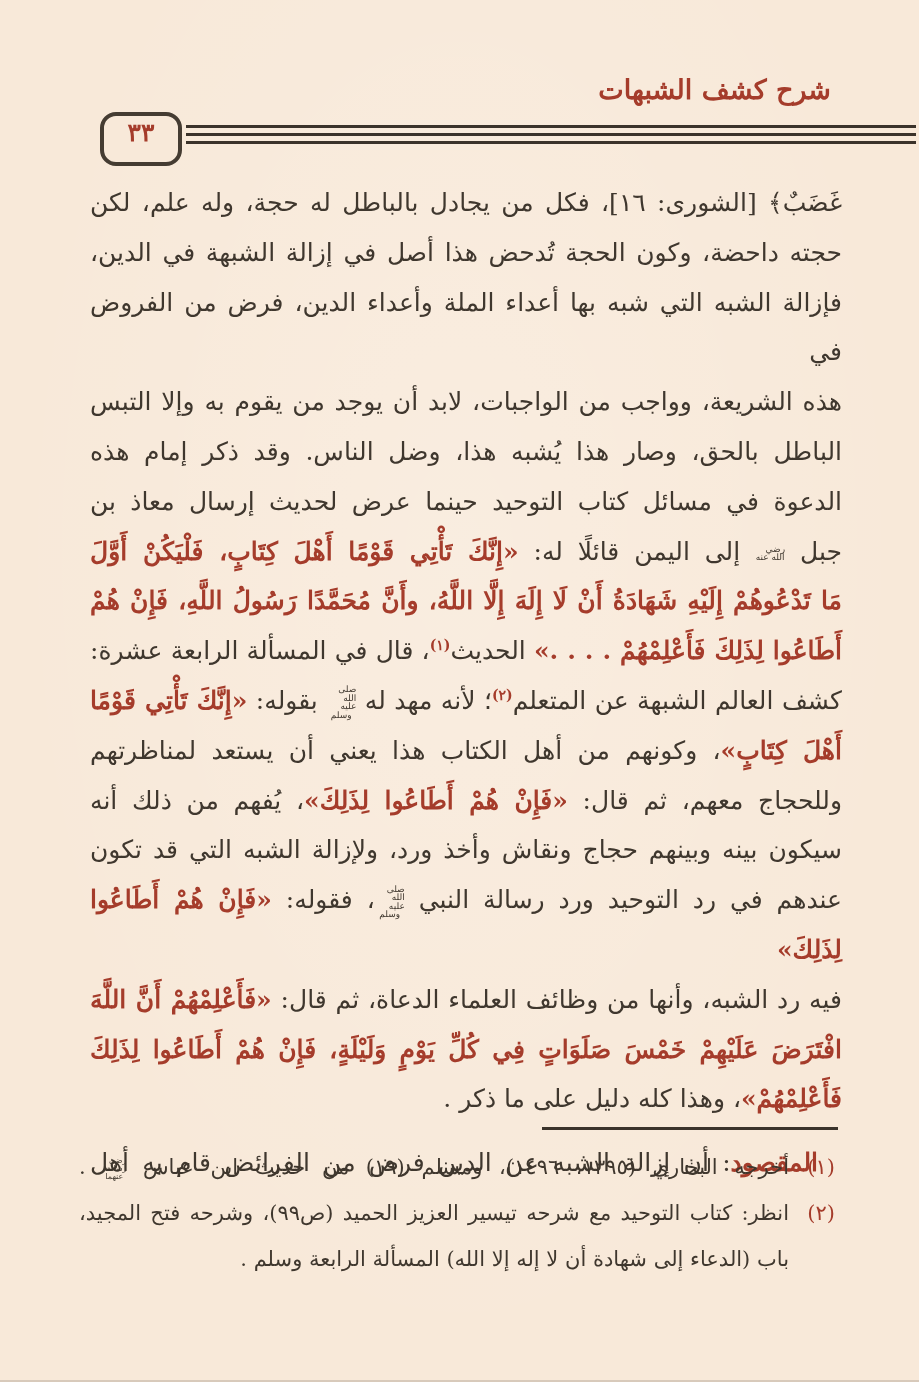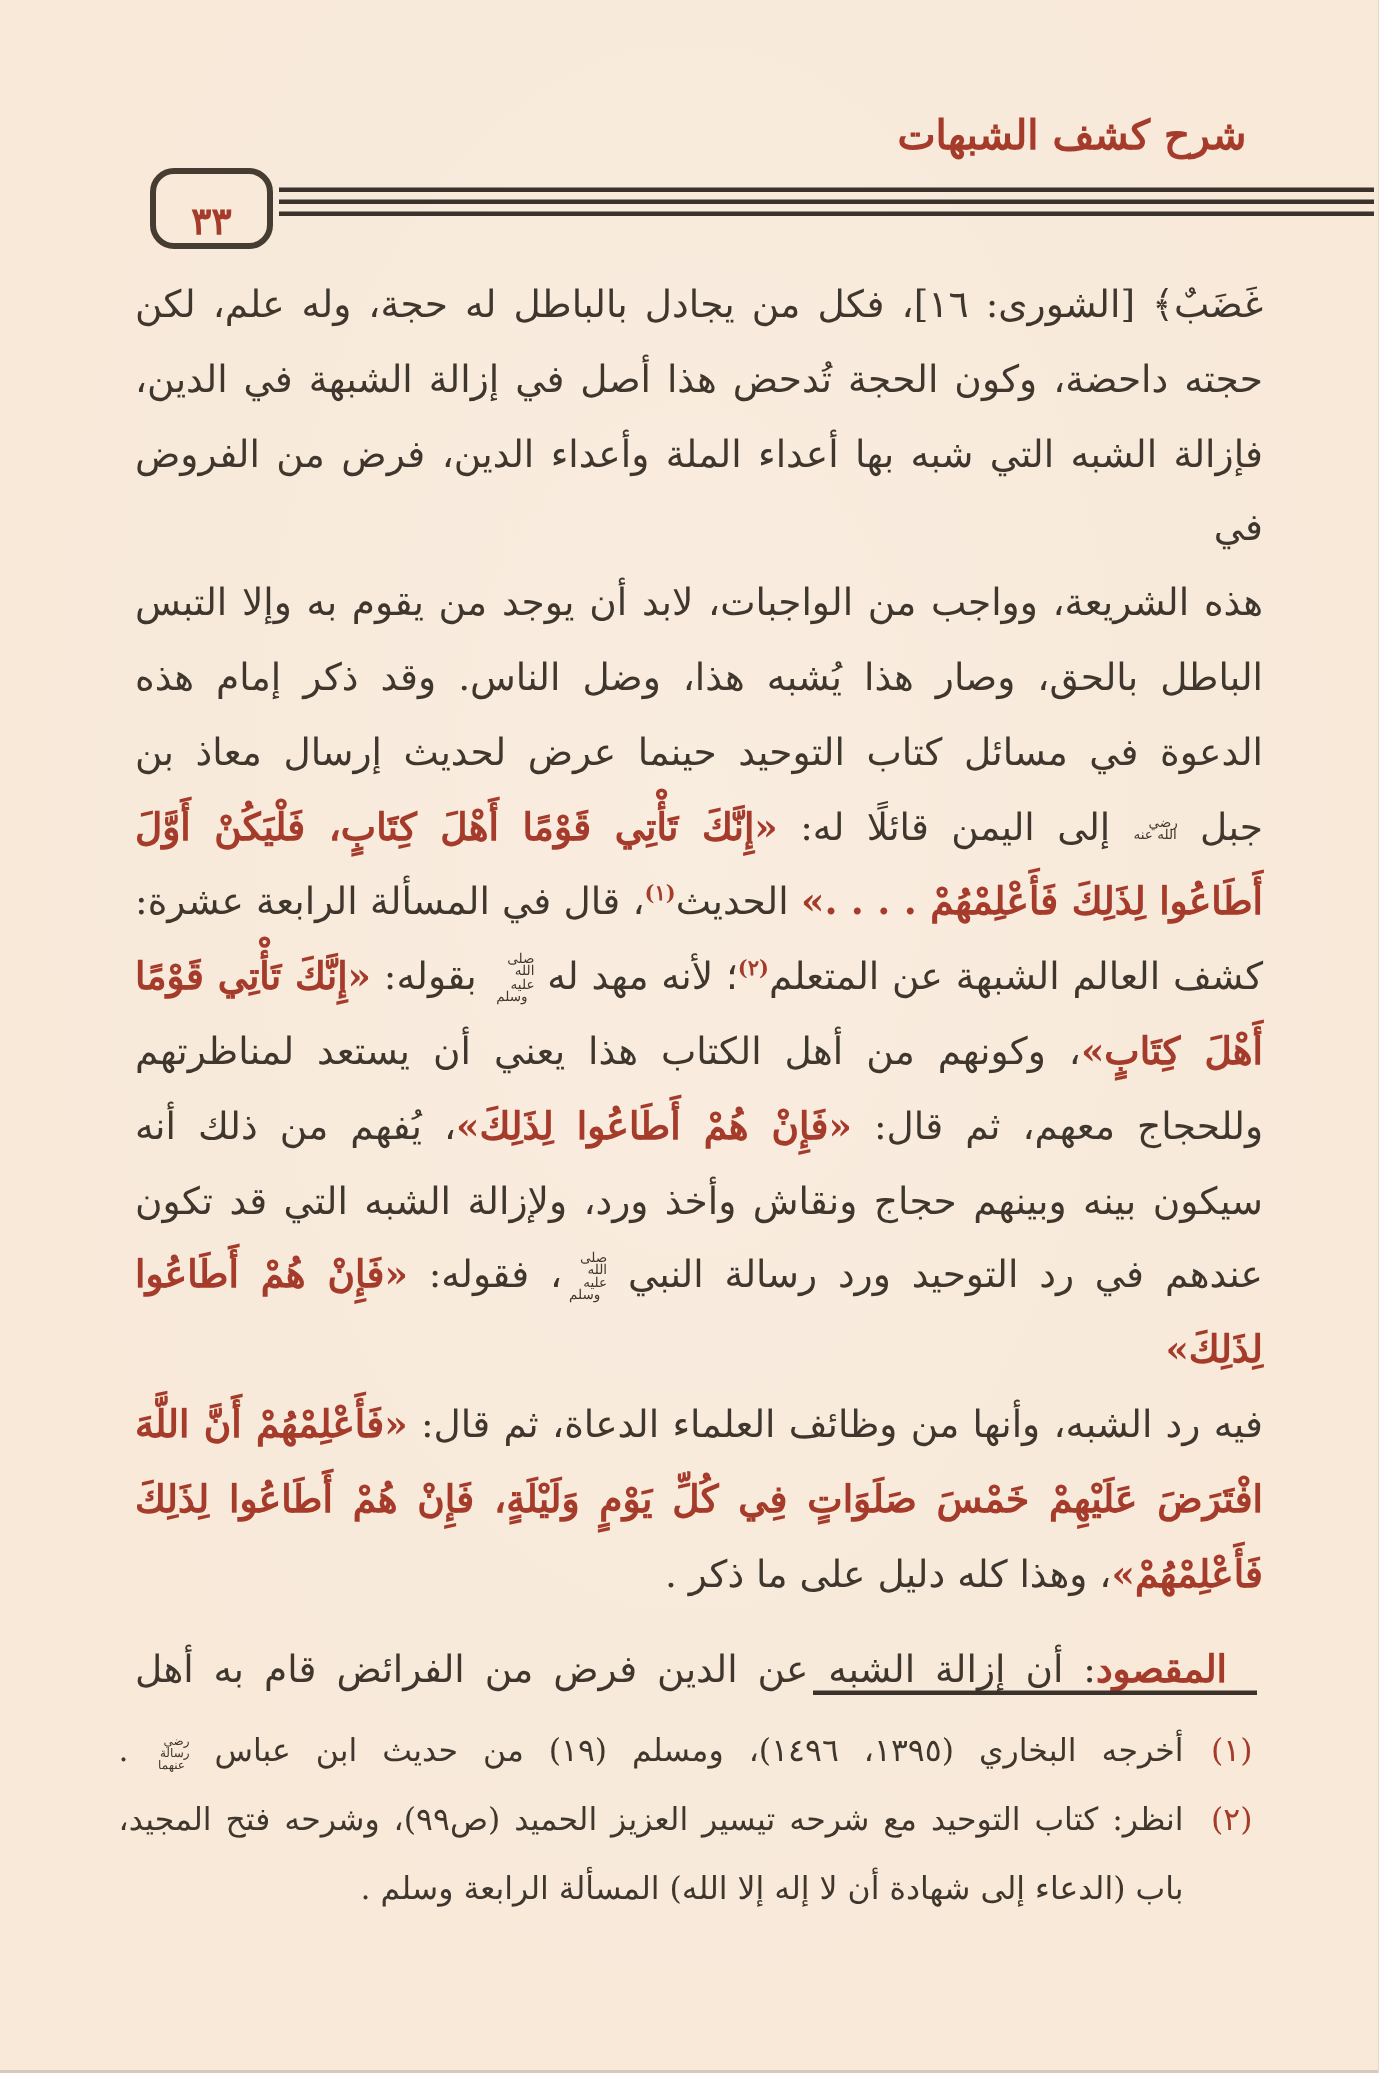--- a/index.html
+++ b/index.html
@@ -25,21 +25,21 @@
     color:var(--accent);
     font-size:27px;font-weight:bold;
     letter-spacing:0;
   }
   .pagenum-box{
     position:absolute;top:112px;left:100px;
     width:74px;height:46px;
     border:4px solid #453c32;
     border-radius:16px;
     background:var(--bg);
-    display:flex;align-items:flex-end;justify-content:center;
+    display:flex;align-items:flex-start;justify-content:center;
     z-index:2;
   }
   .pagenum{color:var(--accent);font-size:25px;font-weight:bold;padding-top:2px;}
   .rules{position:absolute;top:125px;left:186px;right:3px;z-index:1;}
   .rules .rule{height:3px;background:var(--rule);margin-bottom:5px;}
   
   .body-text{
     position:absolute;top:178px;right:77px;left:90px;
   }
   .bline{
@@ -93,20 +93,21 @@
   </div>
 
   <div class="body-text" id="body-lines">
       <div class="bline"><span>غَضَبٌ﴾ [الشورى: ١٦]، فكل من يجادل بالباطل له حجة، وله علم، لكن</span></div>
       <div class="bline"><span>حجته داحضة، وكون الحجة تُدحض هذا أصل في إزالة الشبهة في الدين،</span></div>
       <div class="bline"><span>فإزالة الشبه التي شبه بها أعداء الملة وأعداء الدين، فرض من الفروض في</span></div>
       <div class="bline"><span>هذه الشريعة، وواجب من الواجبات، لابد أن يوجد من يقوم به وإلا التبس</span></div>
       <div class="bline"><span>الباطل بالحق، وصار هذا يُشبه هذا، وضل الناس. وقد ذكر إمام هذه</span></div>
       <div class="bline"><span>الدعوة في مسائل كتاب التوحيد حينما عرض لحديث إرسال معاذ بن</span></div>
       <div class="bline"><span>جبل </span><span class="hon">رضي الله عنه</span><span> إلى اليمن قائلًا له: </span><span class="red">«إِنَّكَ تَأْتِي قَوْمًا أَهْلَ كِتَابٍ، فَلْيَكُنْ أَوَّلَ</span></div>
+      <div class="bline"><span class="red">مَا تَدْعُوهُمْ إِلَيْهِ شَهَادَةُ أَنْ لَا إِلَهَ إِلَّا اللَّهُ، وأَنَّ مُحَمَّدًا رَسُولُ اللَّهِ، فَإِنْ هُمْ</span></div>
       <div class="bline"><span class="red">أَطَاعُوا لِذَلِكَ فَأَعْلِمْهُمْ . . . .»</span><span> الحديث</span><span class="red sup">(١)</span><span>، قال في المسألة الرابعة عشرة:</span></div>
       <div class="bline"><span>كشف العالم الشبهة عن المتعلم</span><span class="red sup">(٢)</span><span>؛ لأنه مهد له </span><span class="hon">صلى الله عليه وسلم</span><span> بقوله: </span><span class="red">«إِنَّكَ تَأْتِي قَوْمًا</span></div>
       <div class="bline"><span class="red">أَهْلَ كِتَابٍ»</span><span>، وكونهم من أهل الكتاب هذا يعني أن يستعد لمناظرتهم</span></div>
       <div class="bline"><span>وللحجاج معهم، ثم قال: </span><span class="red">«فَإِنْ هُمْ أَطَاعُوا لِذَلِكَ»</span><span>، يُفهم من ذلك أنه</span></div>
       <div class="bline"><span>سيكون بينه وبينهم حجاج ونقاش وأخذ ورد، ولإزالة الشبه التي قد تكون</span></div>
       <div class="bline"><span>عندهم في رد التوحيد ورد رسالة النبي </span><span class="hon">صلى الله عليه وسلم</span><span>، فقوله: </span><span class="red">«فَإِنْ هُمْ أَطَاعُوا لِذَلِكَ»</span></div>
       <div class="bline"><span>فيه رد الشبه، وأنها من وظائف العلماء الدعاة، ثم قال: </span><span class="red">«فَأَعْلِمْهُمْ أَنَّ اللَّهَ</span></div>
       <div class="bline"><span class="red">افْتَرَضَ عَلَيْهِمْ خَمْسَ صَلَوَاتٍ فِي كُلِّ يَوْمٍ وَلَيْلَةٍ، فَإِنْ هُمْ أَطَاعُوا لِذَلِكَ</span></div>
       <div class="bline end"><span class="red">فَأَعْلِمْهُمْ»</span><span>، وهذا كله دليل على ما ذكر .</span></div>
       <div class="bline para"><span class="red bold">المقصود</span><span>: أن إزالة الشبه عن الدين فرض من الفرائض قام به أهل</span></div>

